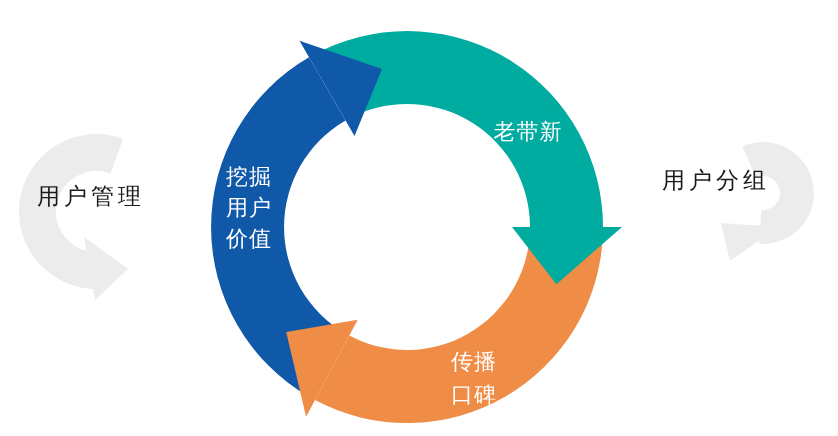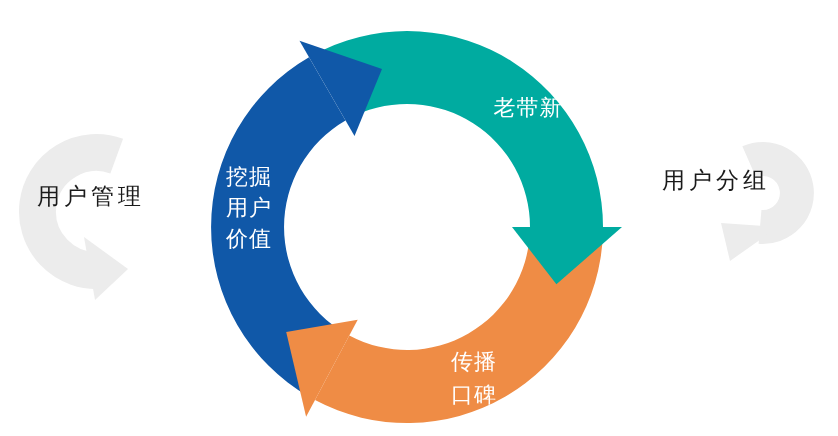--- a/index.html
+++ b/index.html
@@ -58,21 +58,21 @@
 
     <polygon points="622,227 512,227 556.4,284.3" fill="#00ABA0"></polygon>
     <polygon points="306.1,416.8 357.7,319.7 286.2,332" fill="#EF8C45"></polygon>
     <polygon points="299.5,40.8 354.5,136.1 382,69" fill="#1058A8"></polygon>
   </svg>
 
   <div class="label side-label" style="left:91px; top:196px;text-align:right;">用户管理</div>
 
   <div class="label side-label" style="left:716px; top:180px;">用户分组</div>
 
-  <div class="label arc-label" style="left:528px; top:108px;">
+  <div class="label arc-label" style="left:528px; top:132px;">
     <span class="line">老带新</span>
   </div>
 
   <div class="label arc-label lh31" style="left:249px; top:207px;">
     <span class="line">挖掘</span>
     <span class="line">用户</span>
     <span class="line">价值</span>
   </div>
 
   <div class="label arc-label lh33" style="left:474px; top:378px;">

